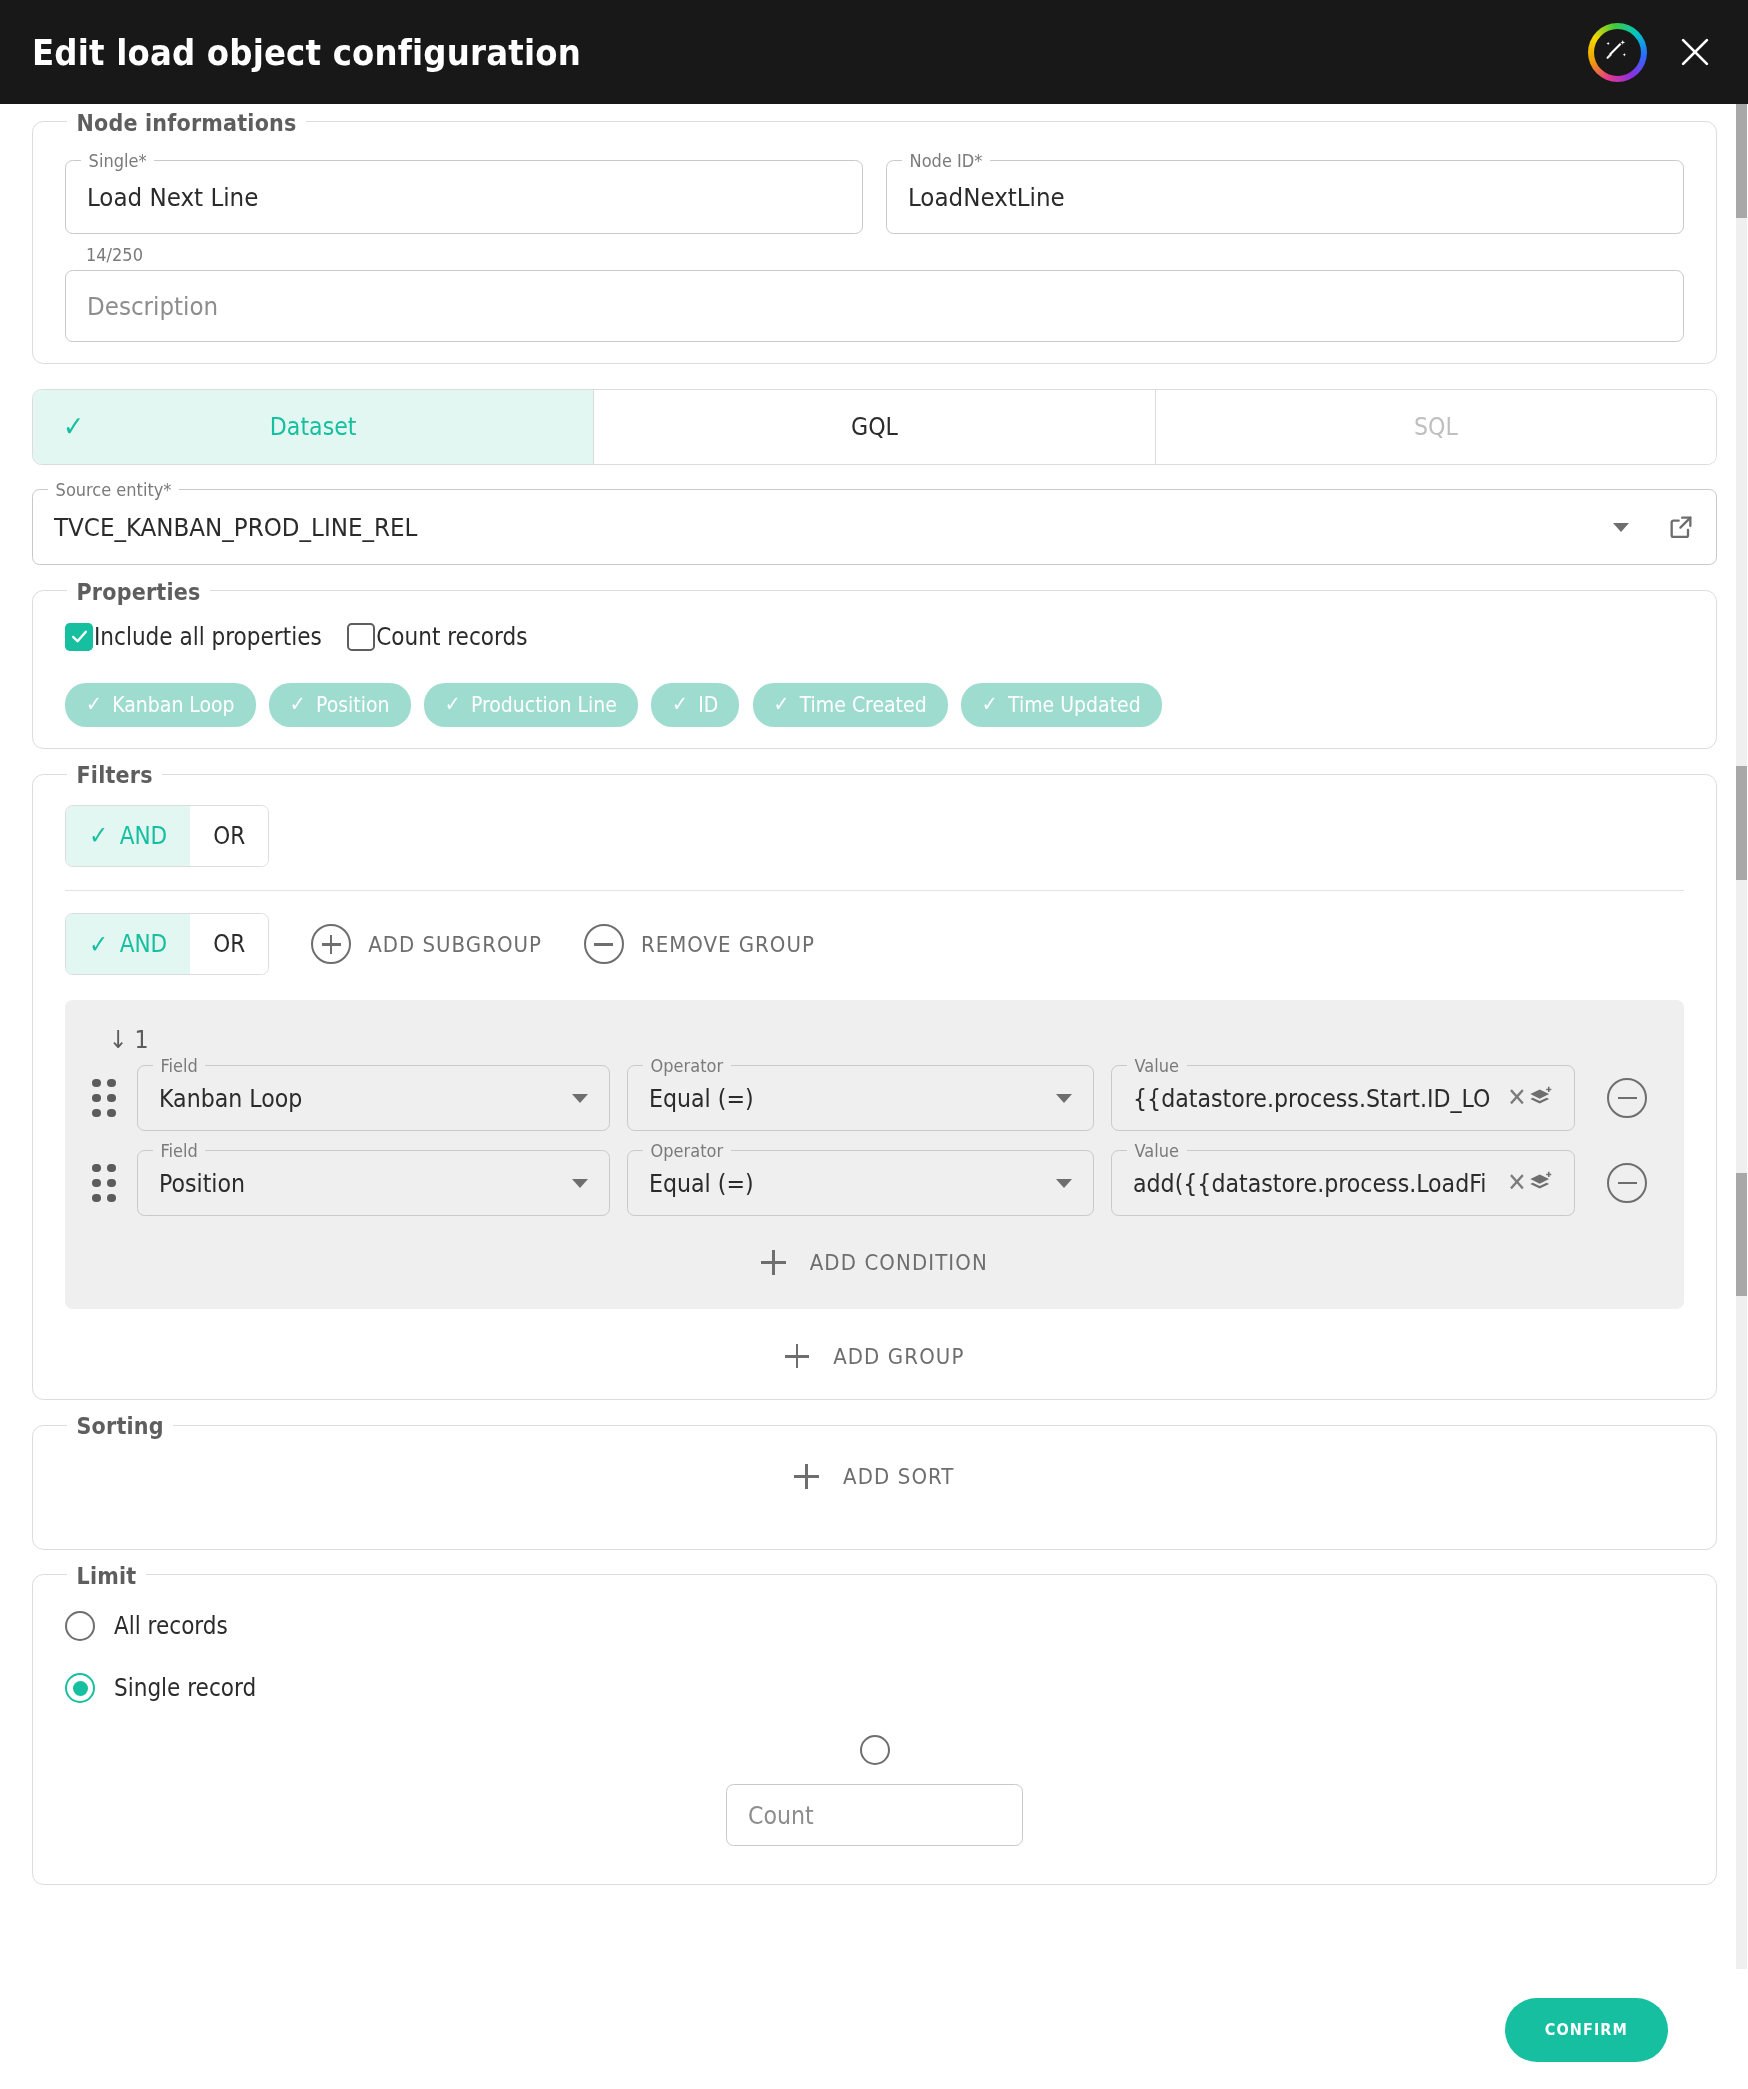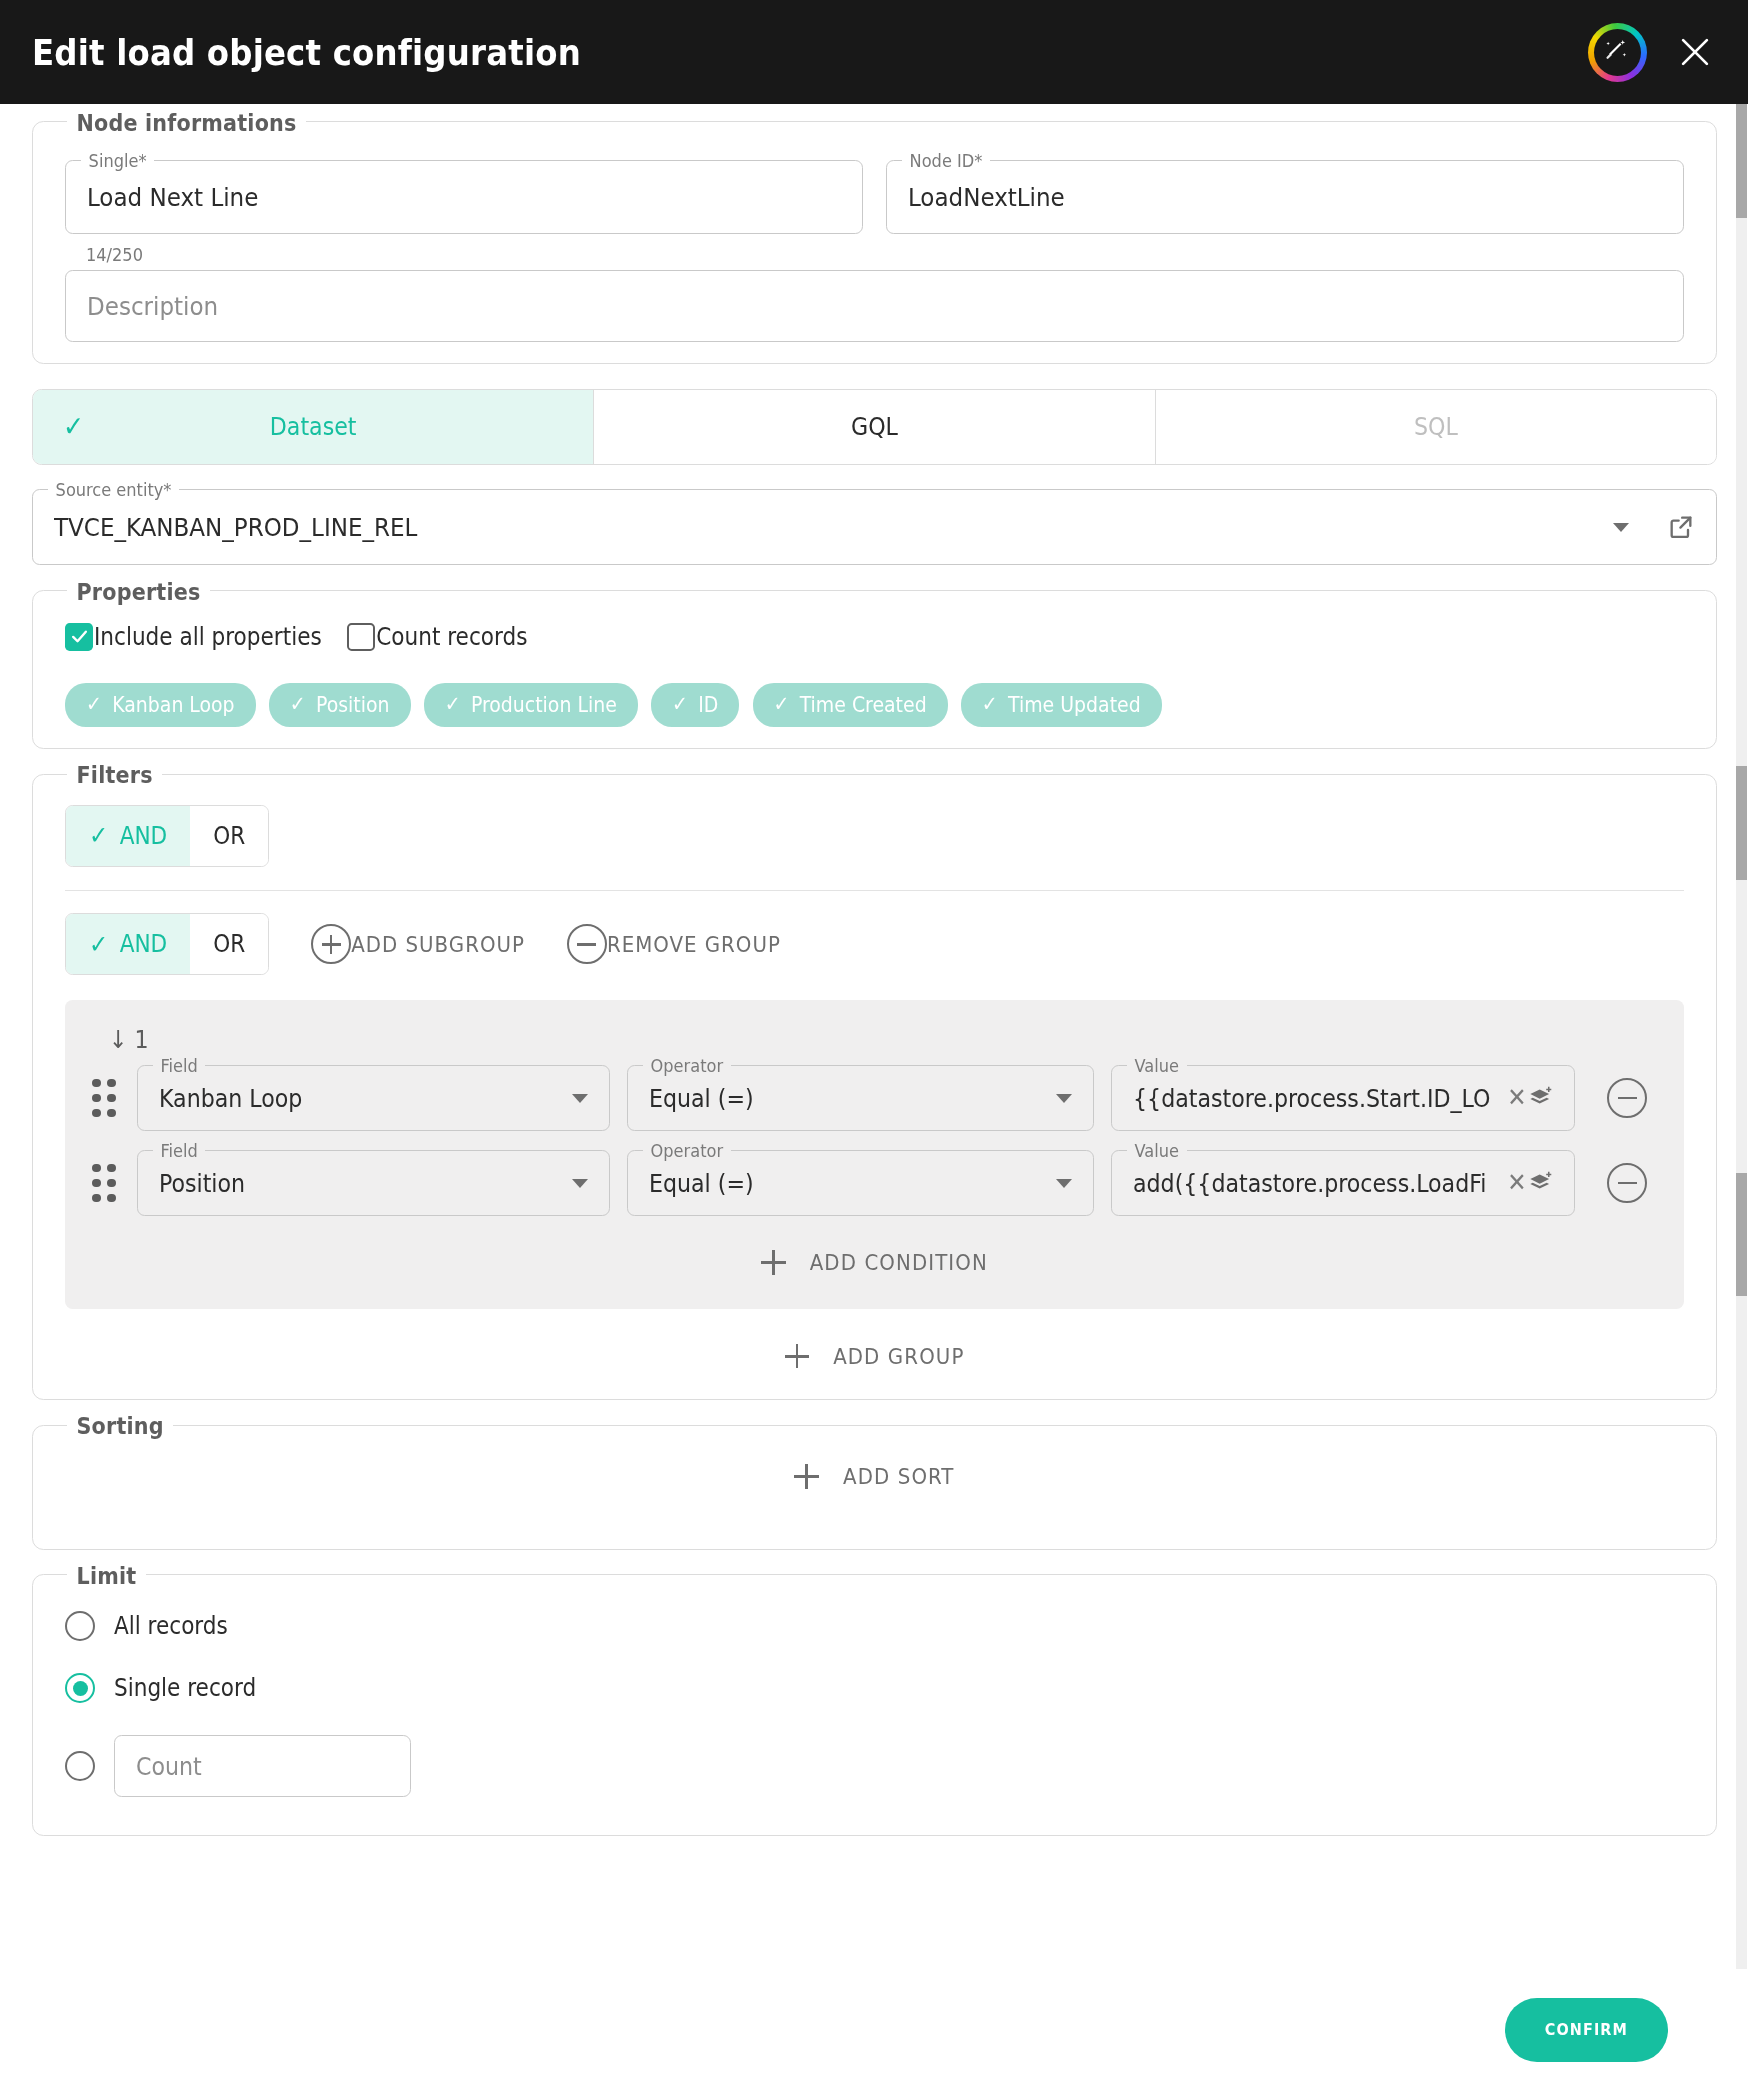--- a/index.html
+++ b/index.html
@@ -176,21 +176,21 @@
   .seg-btn{
     display:flex;align-items:center;justify-content:center;gap:11.4px;
     padding:0 23px;font-size:24px;cursor:pointer;
     background:#fff;color:#2b2b2b;min-width:68px;
   }
   .seg-btn.active{background:var(--teal-tint);color:var(--teal);}
   .seg-btn .ck{color:var(--teal);font-size:25.6px;line-height:1;}
 
   .filters-toolbar{display:flex;align-items:center;gap:42px;}
   .icon-btn{
-    display:flex;align-items:center;
+    display:flex;align-items:center;gap:17px;
     cursor:pointer;color:#6e6e6e;
     font-size:22px;letter-spacing:1px;
   }
   .circ{
     width:40px;height:40px;border-radius:50%;
     border:2.4px solid #6e6e6e;
     display:flex;align-items:center;justify-content:center;
     position:relative;flex:none;
   }
   .circ .h{position:absolute;width:19px;height:2.4px;background:#6e6e6e;}
@@ -554,21 +554,21 @@
     <div class="panel-legend">Limit</div>
     <div class="panel-body" style="padding-top:36px;padding-bottom:5.7px;">
       <div class="radio-row">
         <span class="radio off"></span>
         <span class="radio-label">All records</span>
       </div>
       <div class="radio-row">
         <span class="radio on"></span>
         <span class="radio-label">Single record</span>
       </div>
-      <div class="radio-row" style="margin-bottom:11.4px;">
+      <div class="radio-row" style="margin-bottom:11.4px;flex-direction:column;">
         <span class="radio off"></span>
         <span class="count-input">
           <span>Count</span>
         </span>
       </div>
     </div>
   </div>
 
 </div>
 

